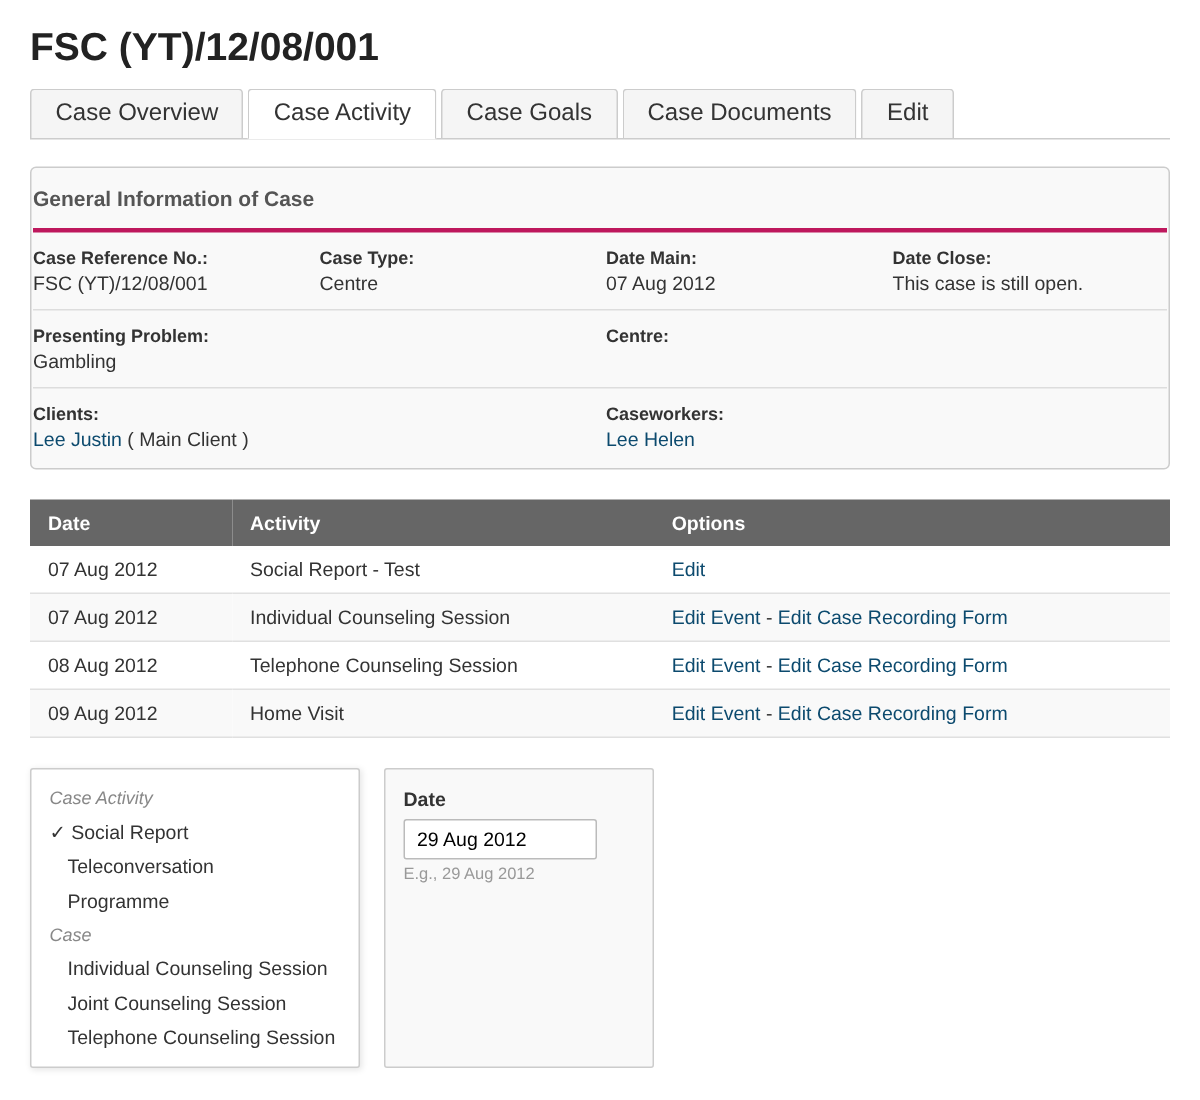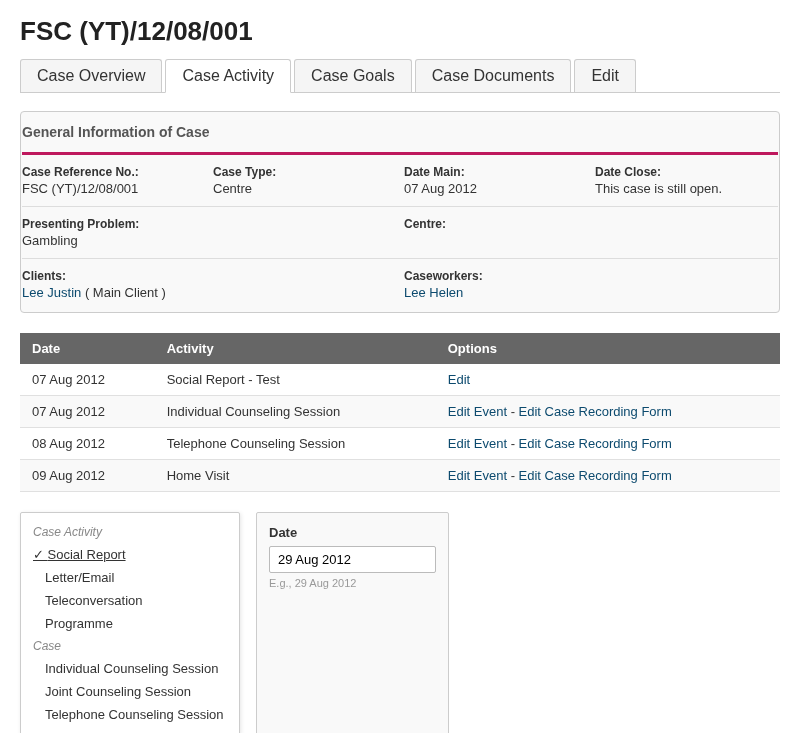--- a/index.html
+++ b/index.html
@@ -130,41 +130,40 @@
       font-style: italic;
     }
     .dropdown-item {
       padding: 4px 12px 4px 24px;
       font-size: 13px;
       color: #333;
       cursor: pointer;
     }
     .dropdown-item.checked {
       padding-left: 12px;
-      text-decoration: underline;
     }
     .dropdown-item.checked::before {
       content: "✓ ";
       font-size: 13px;
     }
     .date-panel {
       padding: 12px;
       border: 1px solid #ccc;
       background: #f9f9f9;
       border-radius: 2px;
       min-width: 180px;
     }
     .date-panel label {
       font-weight: bold;
       display: block;
       margin-bottom: 6px;
       font-size: 13px;
     }
     .date-panel input {
-      width: 167px;
+      width: 129px;
       padding: 5px 8px;
       border: 1px solid #bbb;
       border-radius: 2px;
       font-size: 13px;
       background: #fff;
     }
     .date-hint {
       font-size: 11px;
       color: #999;
       margin-top: 4px;
@@ -259,21 +258,20 @@
         <td><a class="link-blue">Edit Event</a> - <a class="link-blue">Edit Case Recording Form</a></td>
       </tr>
     </tbody>
 </table>
 
 <div class="bottom-panel">
   <div class="dropdown-menu">
     <div class="dropdown-section-label">Case Activity</div>
     <div id="dropdown-items1">
         <div class="dropdown-item checked">Social Report</div>
-        <div class="dropdown-item">Letter/Email</div>
         <div class="dropdown-item">Teleconversation</div>
         <div class="dropdown-item">Programme</div>
       </div>
     <div class="dropdown-section-label">Case</div>
     <div id="dropdown-items2">
         <div class="dropdown-item">Individual Counseling Session</div>
         <div class="dropdown-item">Joint Counseling Session</div>
         <div class="dropdown-item">Telephone Counseling Session</div>
       </div>
   </div>

